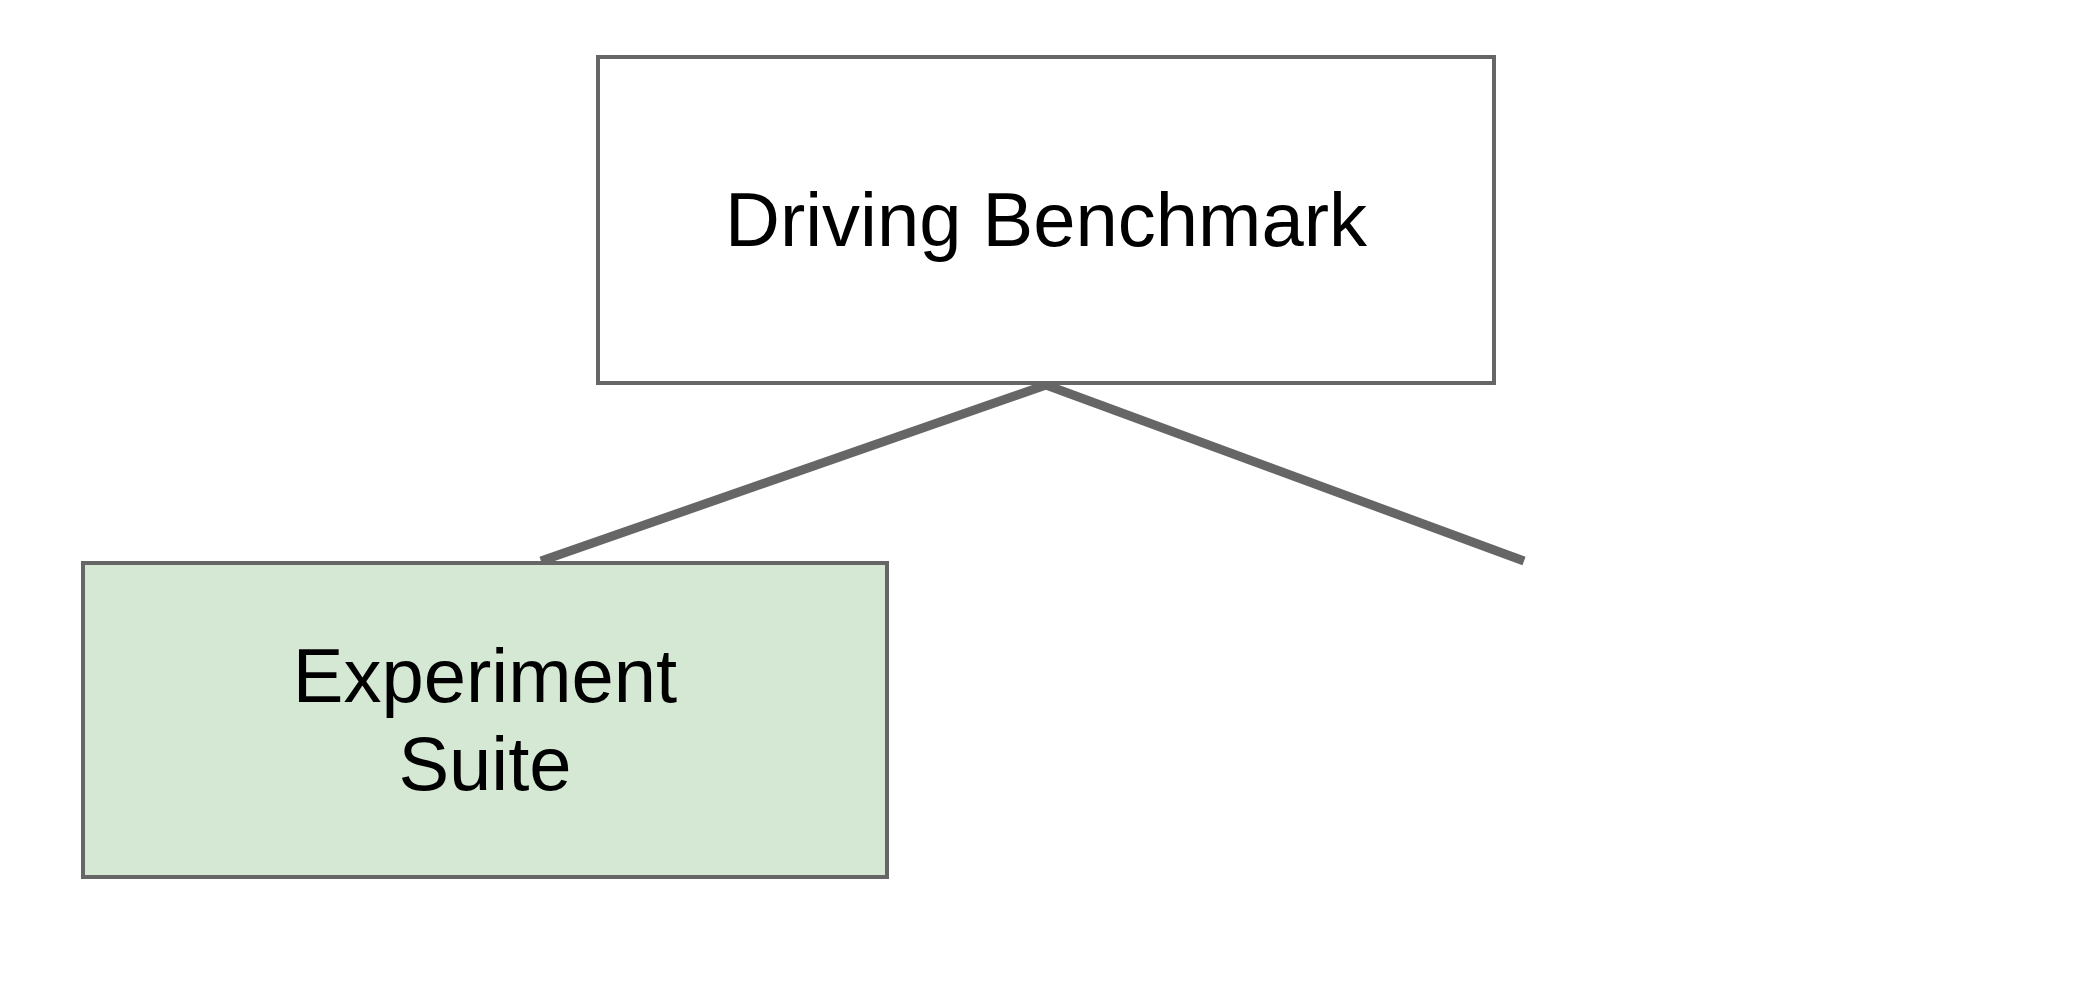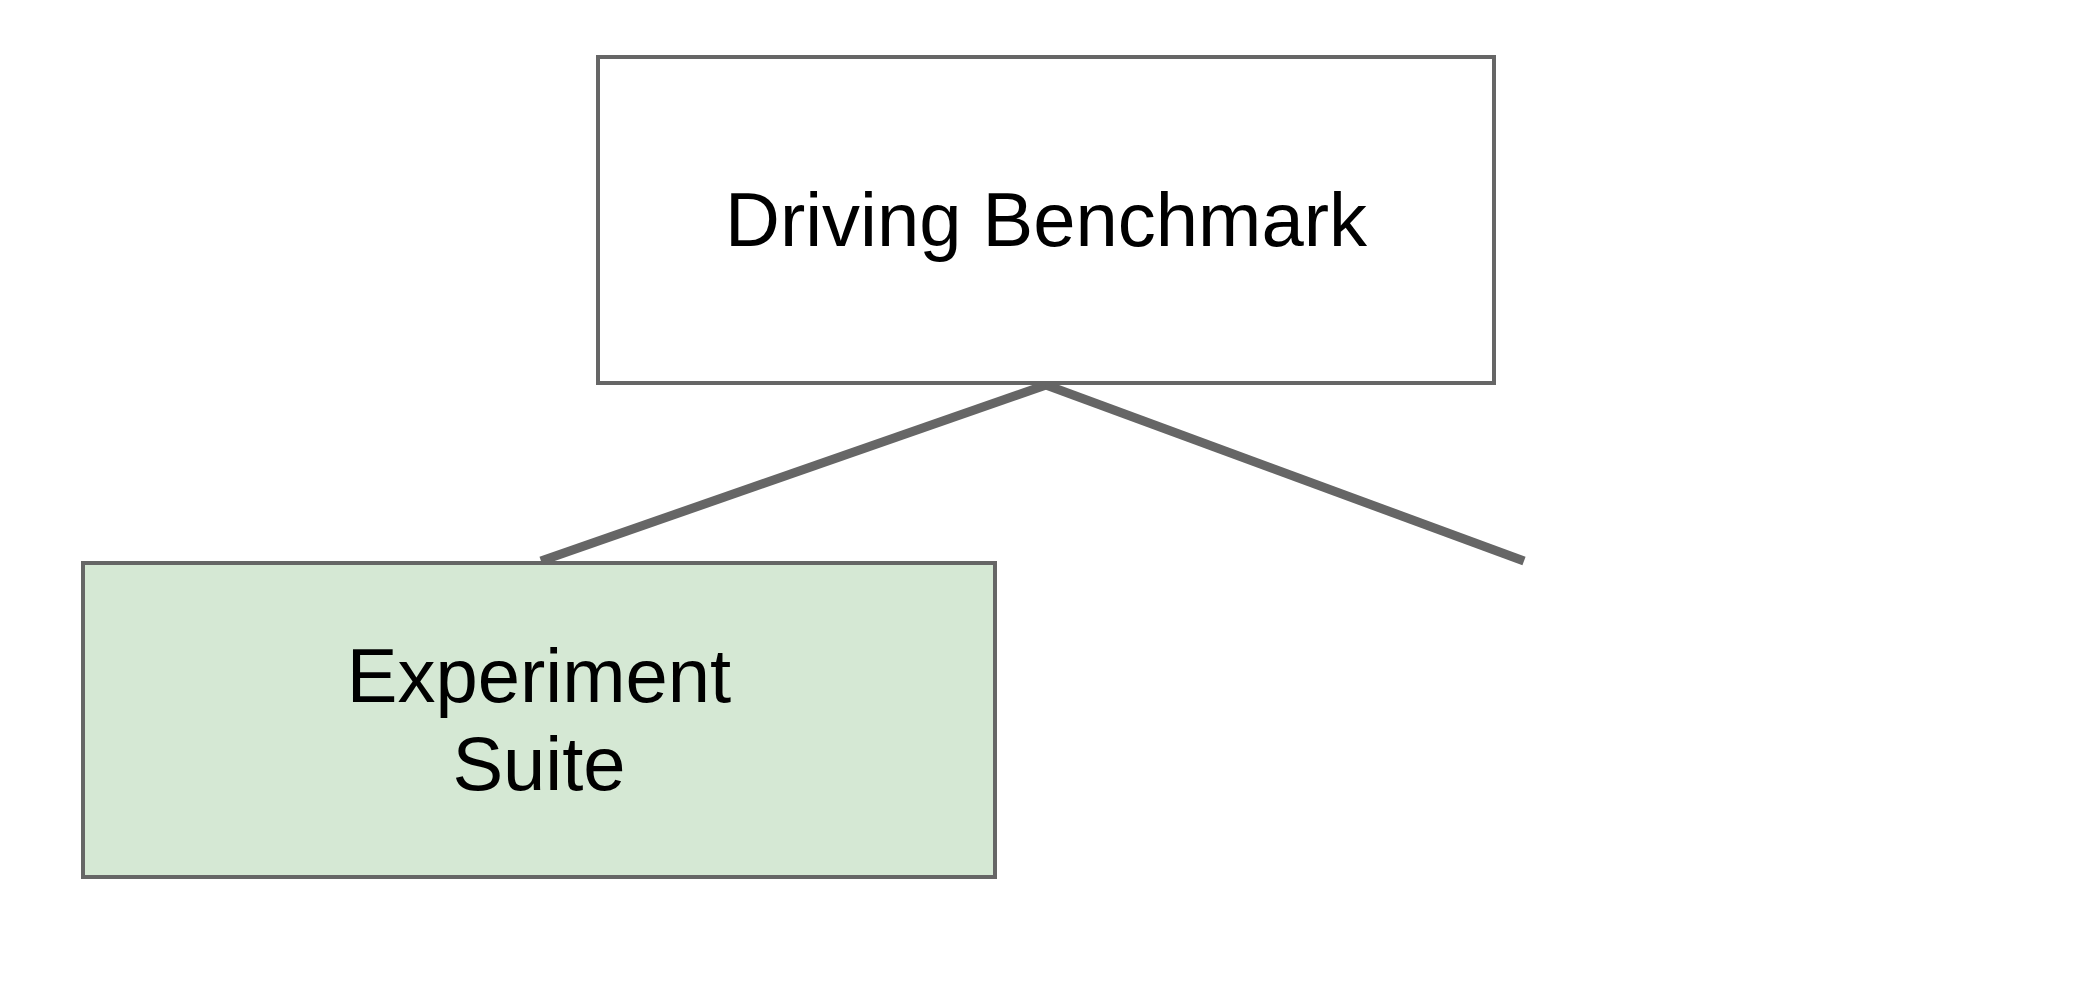--- a/index.html
+++ b/index.html
@@ -43,21 +43,21 @@
     top: 55px;
     width: 900px;
     height: 330px;
     background: #ffffff;
     border: 4px solid #666666;
     font-size: 76px;
   }
   .node-left {
     left: 81px;
     top: 561px;
-    width: 916px;
+    width: 808px;
     height: 318px;
     background: #d5e8d4;
     border: 4px solid #666666;
     font-size: 76px;
   }
   .node-right {
     left: 1082px;
     top: 561px;
     width: 884px;
     height: 318px;

